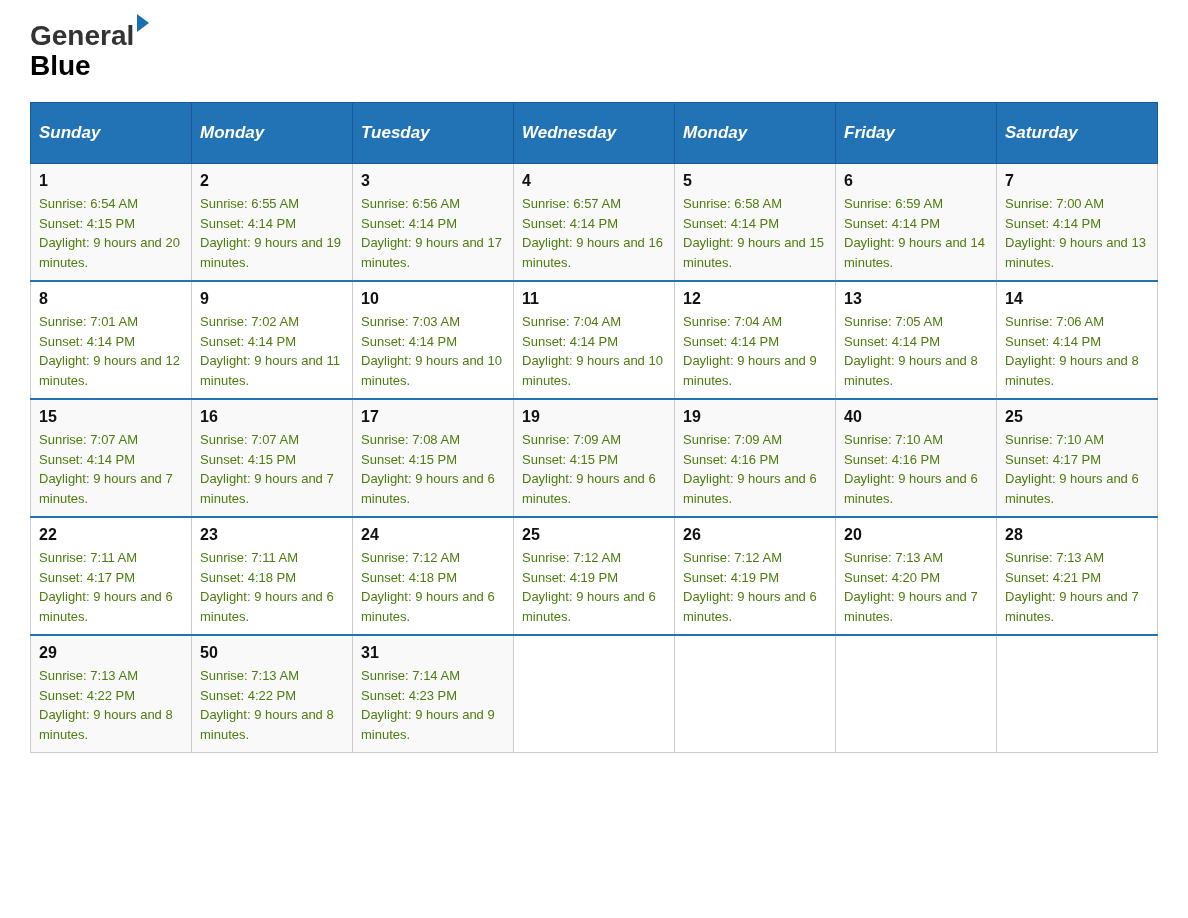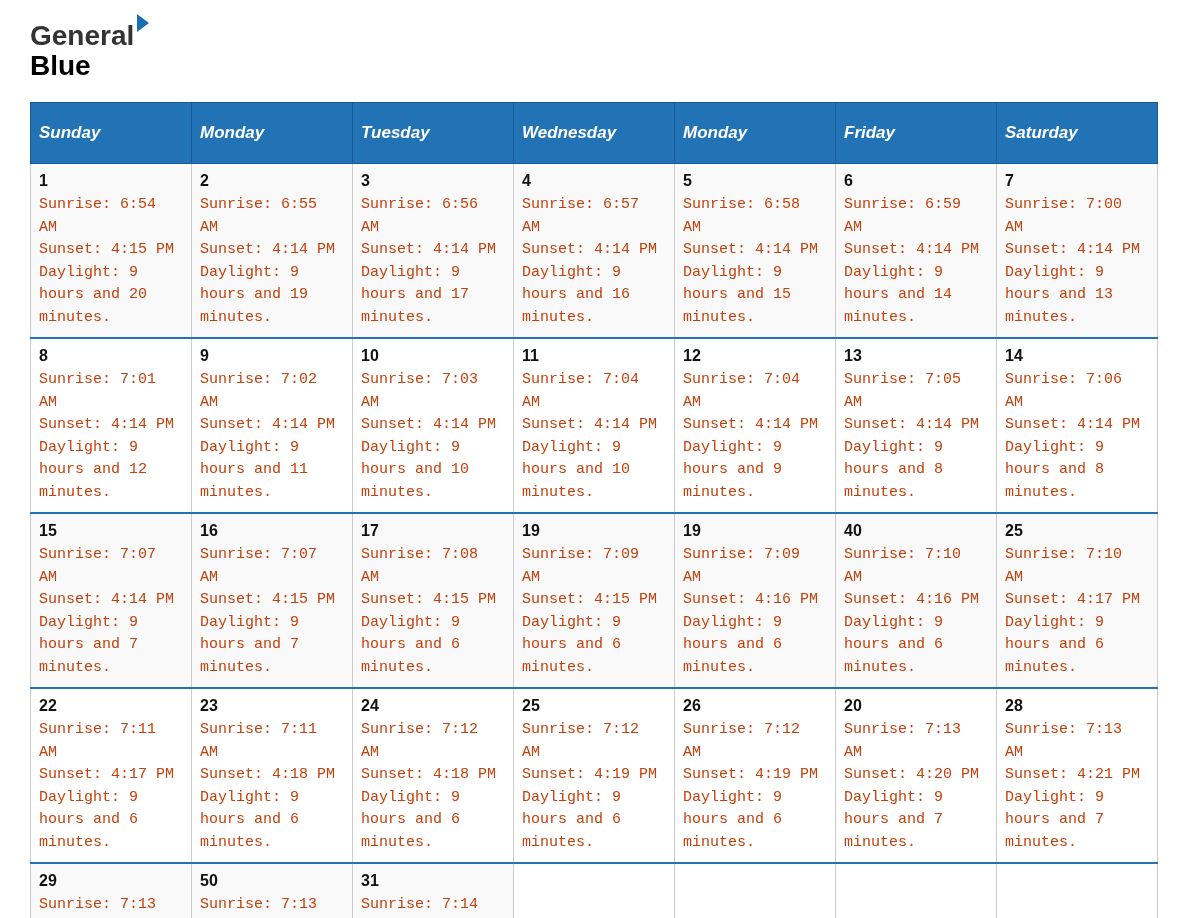--- a/index.html
+++ b/index.html
@@ -65,24 +65,23 @@
       background: #fff;
     }
     .day-num {
       font-size: 16px;
       font-weight: bold;
       display: block;
       margin-bottom: 4px;
       color: #111;
     }
     .day-info {
-      font-size: 15px;
+      font-size: 13px;
       line-height: 1.5;
-      color: #c2410c;
-      font-family: Liberation Mono, monospace;
+      color: #4d7c0f;
     }
     .empty-cell {
       background: #fff !important;
     }
     .row-sep td {
       border-top: 2px solid #2272b6;
     }
   </style>
 </head>
 <body>

